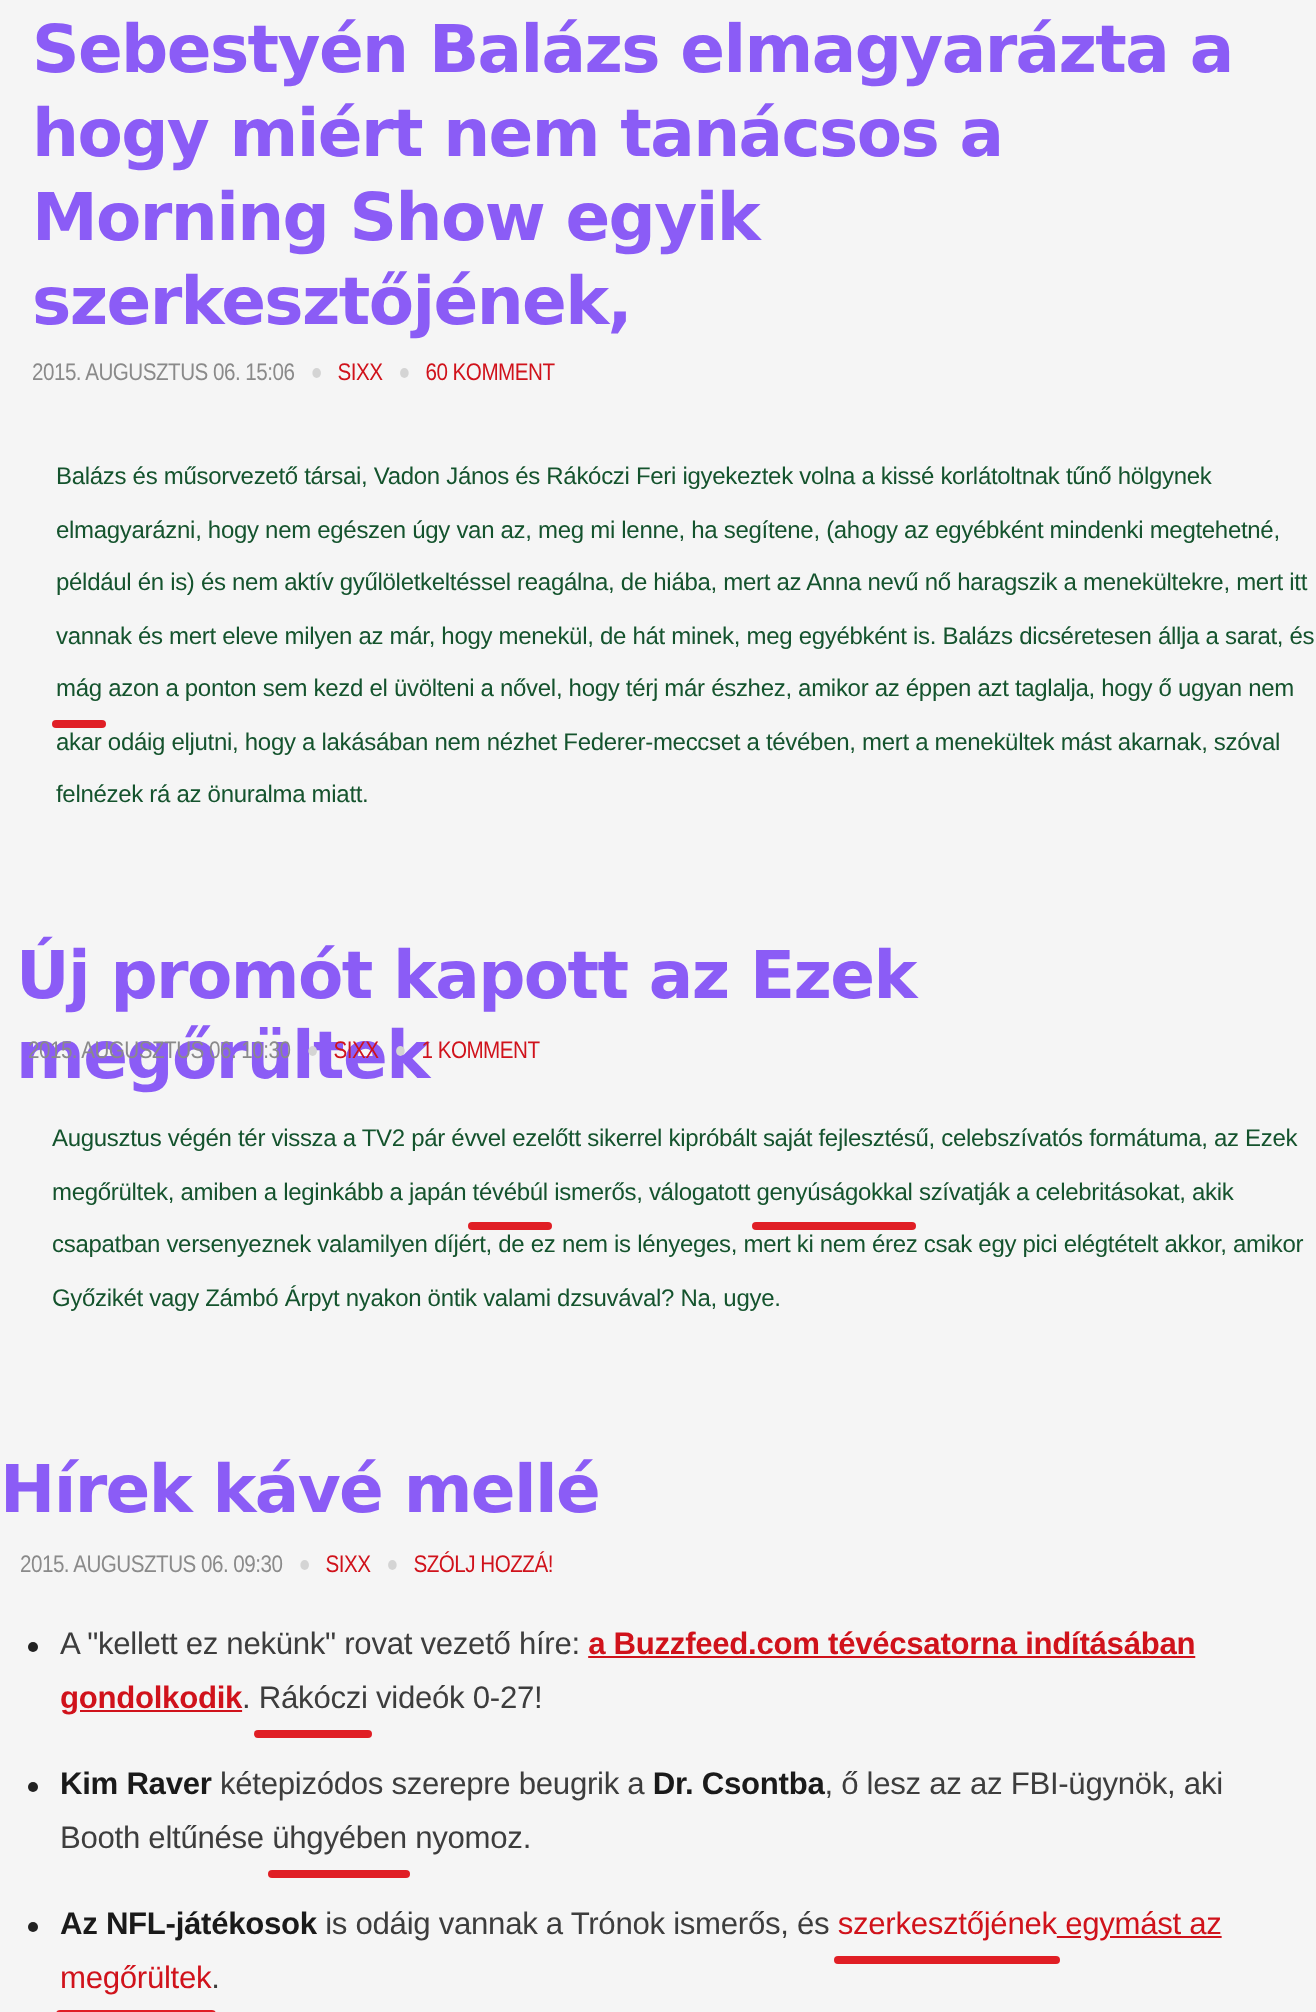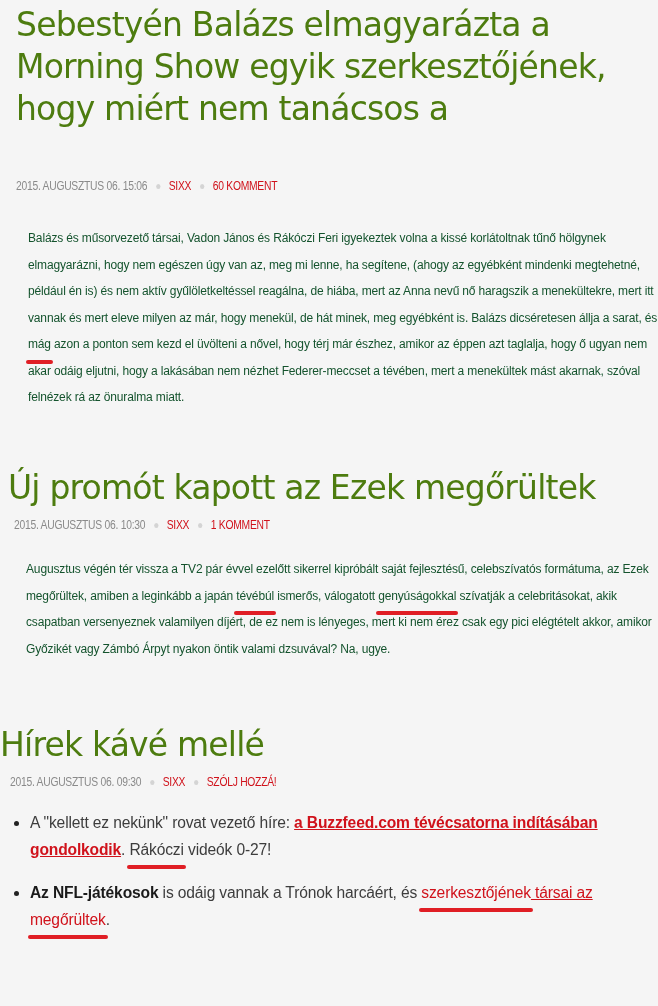--- a/index.html
+++ b/index.html
@@ -5,22 +5,22 @@
   html, body { margin:0; padding:0; }
   body {
     width:658px; height:1006px; overflow:hidden;
     background:#f5f5f5;
     font-family:"Liberation Sans", sans-serif;
     color:#3a3a3a;
     position:relative;
   }
   .article { position:absolute; left:0; width:658px; }
   .title {
-    margin:0; font-family:"DejaVu Sans", sans-serif; font-weight:normal;
-    color:#4d7c0f; letter-spacing:-0.8px;
+    margin:0; font-family:"DejaVu Sans", sans-serif; font-weight:bold;
+    color:#8b5cf6; letter-spacing:-0.8px;
   }
   .t1 { font-size:33px; line-height:42px; }
   .t2 { font-size:33px; line-height:40px; }
   .meta {
     font-family:"Liberation Sans", sans-serif; font-size:12px;
     text-transform:uppercase; color:#8a8a8a; letter-spacing:-0.3px;
     display:flex; align-items:center; white-space:nowrap;
     transform:scaleX(0.86); transform-origin:left center;
   }
   .meta .dot { display:inline-block; width:5px; height:5px; border-radius:50%; background:#d4d4d4; margin:0 10px; }
@@ -44,22 +44,22 @@
   .b { font-weight:bold; color:#1a1a1a; }
   a.link { color:#d0121b; text-decoration:underline; }
   a.link.bold { font-weight:bold; }
 </style>
 </head>
 <body>
 
 <div class="article" style="top:4px;">
   <h1 class="title t1" style="padding-left:16px;">
     <div>Sebestyén Balázs elmagyarázta a</div>
+    <div>hogy miért nem tanácsos a</div>
     <div>Morning Show egyik szerkesztőjének,</div>
-    <div>hogy miért nem tanácsos a</div>
   </h1>
   <div class="meta" style="position:absolute; top:175px; left:16px;">
     <span>2015. augusztus 06. 15:06</span>
     <span class="dot"></span>
     <span class="red">Sixx</span>
     <span class="dot"></span>
     <span class="red">60 komment</span>
   </div>
   <p class="body-text" style="position:absolute; top:209px; left:16px; width:632px;"><span>Balázs és műsorvezető társai, Vadon János és Rákóczi Feri igyekeztek volna a kissé korlátoltnak tűnő hölgynek elmagyarázni, hogy nem egészen úgy van az, meg mi lenne, ha segítene, (ahogy az egyébként mindenki megtehetné, például én is) és nem aktív gyűlöletkeltéssel reagálna, de hiába, mert az Anna nevű nő haragszik a menekültekre, mert itt vannak és mert eleve milyen az már, hogy menekül, de hát minek, meg egyébként is. Balázs dicséretesen állja a sarat, és </span><span class="mark">mág</span><span> azon a ponton sem kezd el üvölteni a nővel, hogy térj már észhez, amikor az éppen azt taglalja, hogy ő ugyan nem akar odáig eljutni, hogy a lakásában nem nézhet Federer-meccset a tévében, mert a menekültek mást akarnak, szóval felnézek rá az önuralma miatt.</span></p>
 </div>
@@ -82,17 +82,20 @@
     <span>2015. augusztus 06. 09:30</span>
     <span class="dot"></span>
     <span class="red">Sixx</span>
     <span class="dot"></span>
     <span class="red">Szólj hozzá!</span>
   </div>
   <ul class="news" style="position:absolute; top:84px; left:0; width:600px;">
     <li style="margin-bottom:16px;">
       <span>A "kellett ez nekünk" rovat vezető híre: </span><a class="link bold" href="#">a Buzzfeed.com tévécsatorna indításában gondolkodik</a><span>. </span><span class="mark">Rákóczi</span><span> videók 0-27!</span>
     </li>
+    <li style="margin-bottom:16px;">
+      <span class="b">Kim Raver</span><span> kétepizódos szerepre beugrik a </span><span class="b">Dr. Csontba</span><span>, ő lesz az az FBI-ügynök, aki Booth eltűnése </span><span class="mark">ühgyében</span><span> nyomoz.</span>
+    </li>
     <li>
-      <span class="b">Az NFL-játékosok</span><span> is odáig vannak a Trónok harcáért, és </span><a class="link" href="#"><span class="mark">szerkesztőjének</span><span> társai az </span><span class="mark">megőrültek</span></a><span>.</span>
+      <span class="b">Az NFL-játékosok</span><span> is odáig vannak a Trónok ismerős, és </span><a class="link" href="#"><span class="mark">szerkesztőjének</span><span> egymást az </span><span class="mark">megőrültek</span></a><span>.</span>
     </li>
   </ul>
 </div>
 
 </body></html>

